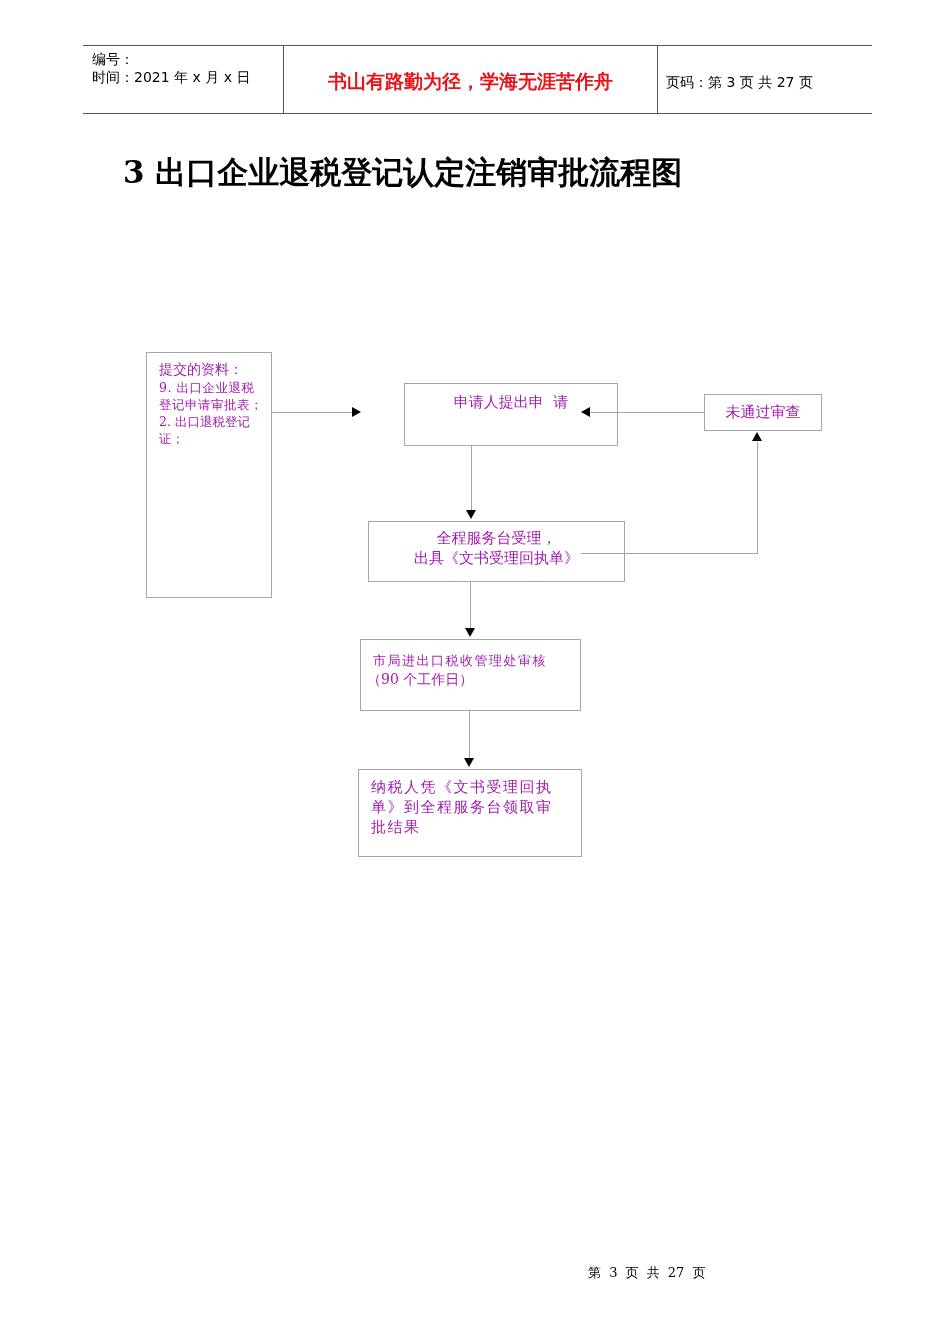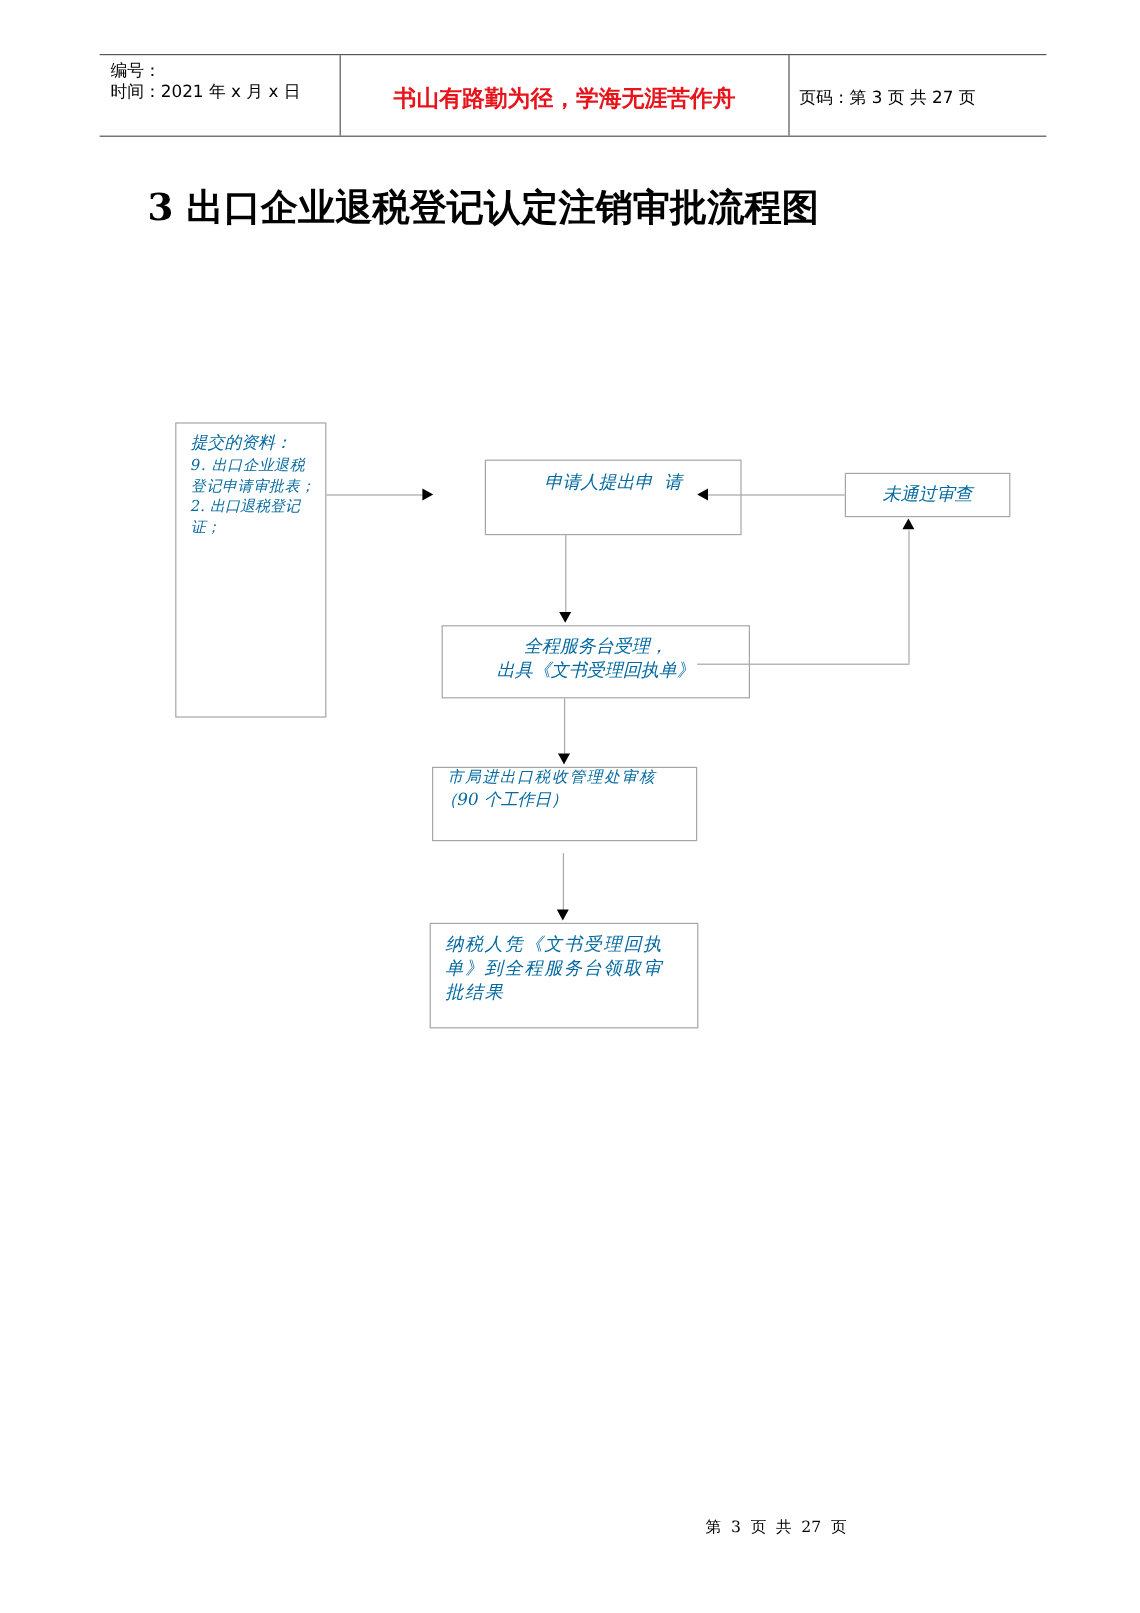--- a/index.html
+++ b/index.html
@@ -7,21 +7,21 @@
            font-family: "DejaVu Serif", "Liberation Serif", serif; color: #000; }
     .abs { position: absolute; }
     
     .hdr-line { position: absolute; left: 83px; width: 789px; height: 0; border-top: 1px solid #555; }
     .hdr-vline { position: absolute; top: 46px; height: 67px; width: 0; border-left: 1px solid #555; }
     .hdr-small { font-family: "DejaVu Sans", "Liberation Sans", sans-serif; font-size: 14px; line-height: 18px; color: #000; }
     .hdr-motto { font-family: "DejaVu Sans", "Liberation Sans", sans-serif; font-size: 19px; font-weight: bold; color: #e8141b; white-space: nowrap; }
     .title { font-family: "DejaVu Serif", "Liberation Serif", serif; font-size: 31px; font-weight: bold; white-space: nowrap; letter-spacing: 0px; }
     
     .box { position: absolute; border: 1px solid #a6a6a6; background: #fff; box-sizing: border-box; }
-    .box-text { font-family: "DejaVu Serif", "Liberation Serif", serif; color: #0369a1; font-style: italic; }
+    .box-text { font-family: "DejaVu Serif", "Liberation Serif", serif; color: #a21caf; }
     .hline { position: absolute; height: 0; border-top: 1px solid #a6a6a6; }
     .vline { position: absolute; width: 0; border-left: 1px solid #a6a6a6; }
     .arrow-r { position: absolute; width: 0; height: 0; border-top: 5px solid transparent; border-bottom: 5px solid transparent; border-left: 9px solid #000; }
     .arrow-l { position: absolute; width: 0; height: 0; border-top: 5px solid transparent; border-bottom: 5px solid transparent; border-right: 9px solid #000; }
     .arrow-d { position: absolute; width: 0; height: 0; border-left: 5px solid transparent; border-right: 5px solid transparent; border-top: 9px solid #000; }
     .arrow-u { position: absolute; width: 0; height: 0; border-left: 5px solid transparent; border-right: 5px solid transparent; border-bottom: 9px solid #000; }
     .footer { font-family: "DejaVu Serif", "Liberation Serif", serif; font-size: 13px; color: #000; white-space: nowrap; word-spacing: 4px; }
   </style>
 </head>
 <body>
@@ -50,21 +50,21 @@
     <div class="box-text" style="font-size:12.5px; line-height:17px;">2. 出口退税登记证；</div>
   </div>
 
   <div class="hline" style="left:272px; top:412px; width:82px;"></div>
   <div class="arrow-r" style="left:352px; top:407px;"></div>
 
   <div class="box" style="left:361px; top:383px; width:214px; height:63px; text-align:center; padding-top:8px;margin-left:43px;">
     <span class="box-text" style="font-size:15px; white-space:pre;">申请人提出申  请</span>
   </div>
 
-  <div class="box" style="left:704px; top:394px; width:138px; height:37px; text-align:center; padding-top:7px;">
+  <div class="box" style="left:704px; top:394px; width:118px; height:37px; text-align:center; padding-top:7px;">
     <span class="box-text" style="font-size:15px;">未通过审查</span>
   </div>
 
   <div class="hline" style="left:590px; top:412px; width:114px;"></div>
   <div class="arrow-l" style="left:581px; top:407px;"></div>
 
   <div class="vline" style="left:471px; top:446px; height:64px;"></div>
   <div class="arrow-d" style="left:466px; top:510px;"></div>
 
   <div class="box" style="left:368px; top:521px; width:257px; height:61px; text-align:center; padding-top:6px;">
@@ -72,21 +72,21 @@
     <div class="box-text" style="font-size:15px; line-height:20px;">出具《文书受理回执单》</div>
   </div>
 
   <div class="hline" style="left:581px; top:553px; width:177px;"></div>
   <div class="vline" style="left:757px; top:442px; height:111px;"></div>
   <div class="arrow-u" style="left:752px; top:432px;"></div>
 
   <div class="vline" style="left:470px; top:582px; height:47px;"></div>
   <div class="arrow-d" style="left:465px; top:628px;"></div>
 
-  <div class="box" style="left:360px; top:639px; width:221px; height:62px; padding:0 0 0 12px;">
+  <div class="box" style="left:360px; top:639px; width:221px; height:72px; padding:12px 0 0 12px;">
     <div class="box-text" style="font-size:13px; line-height:18px; letter-spacing:1.5px; white-space:nowrap;">市局进出口税收管理处审核</div>
     <div class="box-text" style="font-size:14px; line-height:19px; margin-left:-6px; white-space:nowrap;">（90 个工作日）</div>
   </div>
 
   <div class="vline" style="left:469px; top:711px; height:48px;"></div>
   <div class="arrow-d" style="left:464px; top:758px;"></div>
 
   <div class="box" style="left:358px; top:769px; width:224px; height:88px; padding:7px 20px 0 12px;">
     <div class="box-text" style="font-size:15px; line-height:20px; letter-spacing:1.5px;">纳税人凭《文书受理回执单》到全程服务台领取审批结果</div>
   </div>

